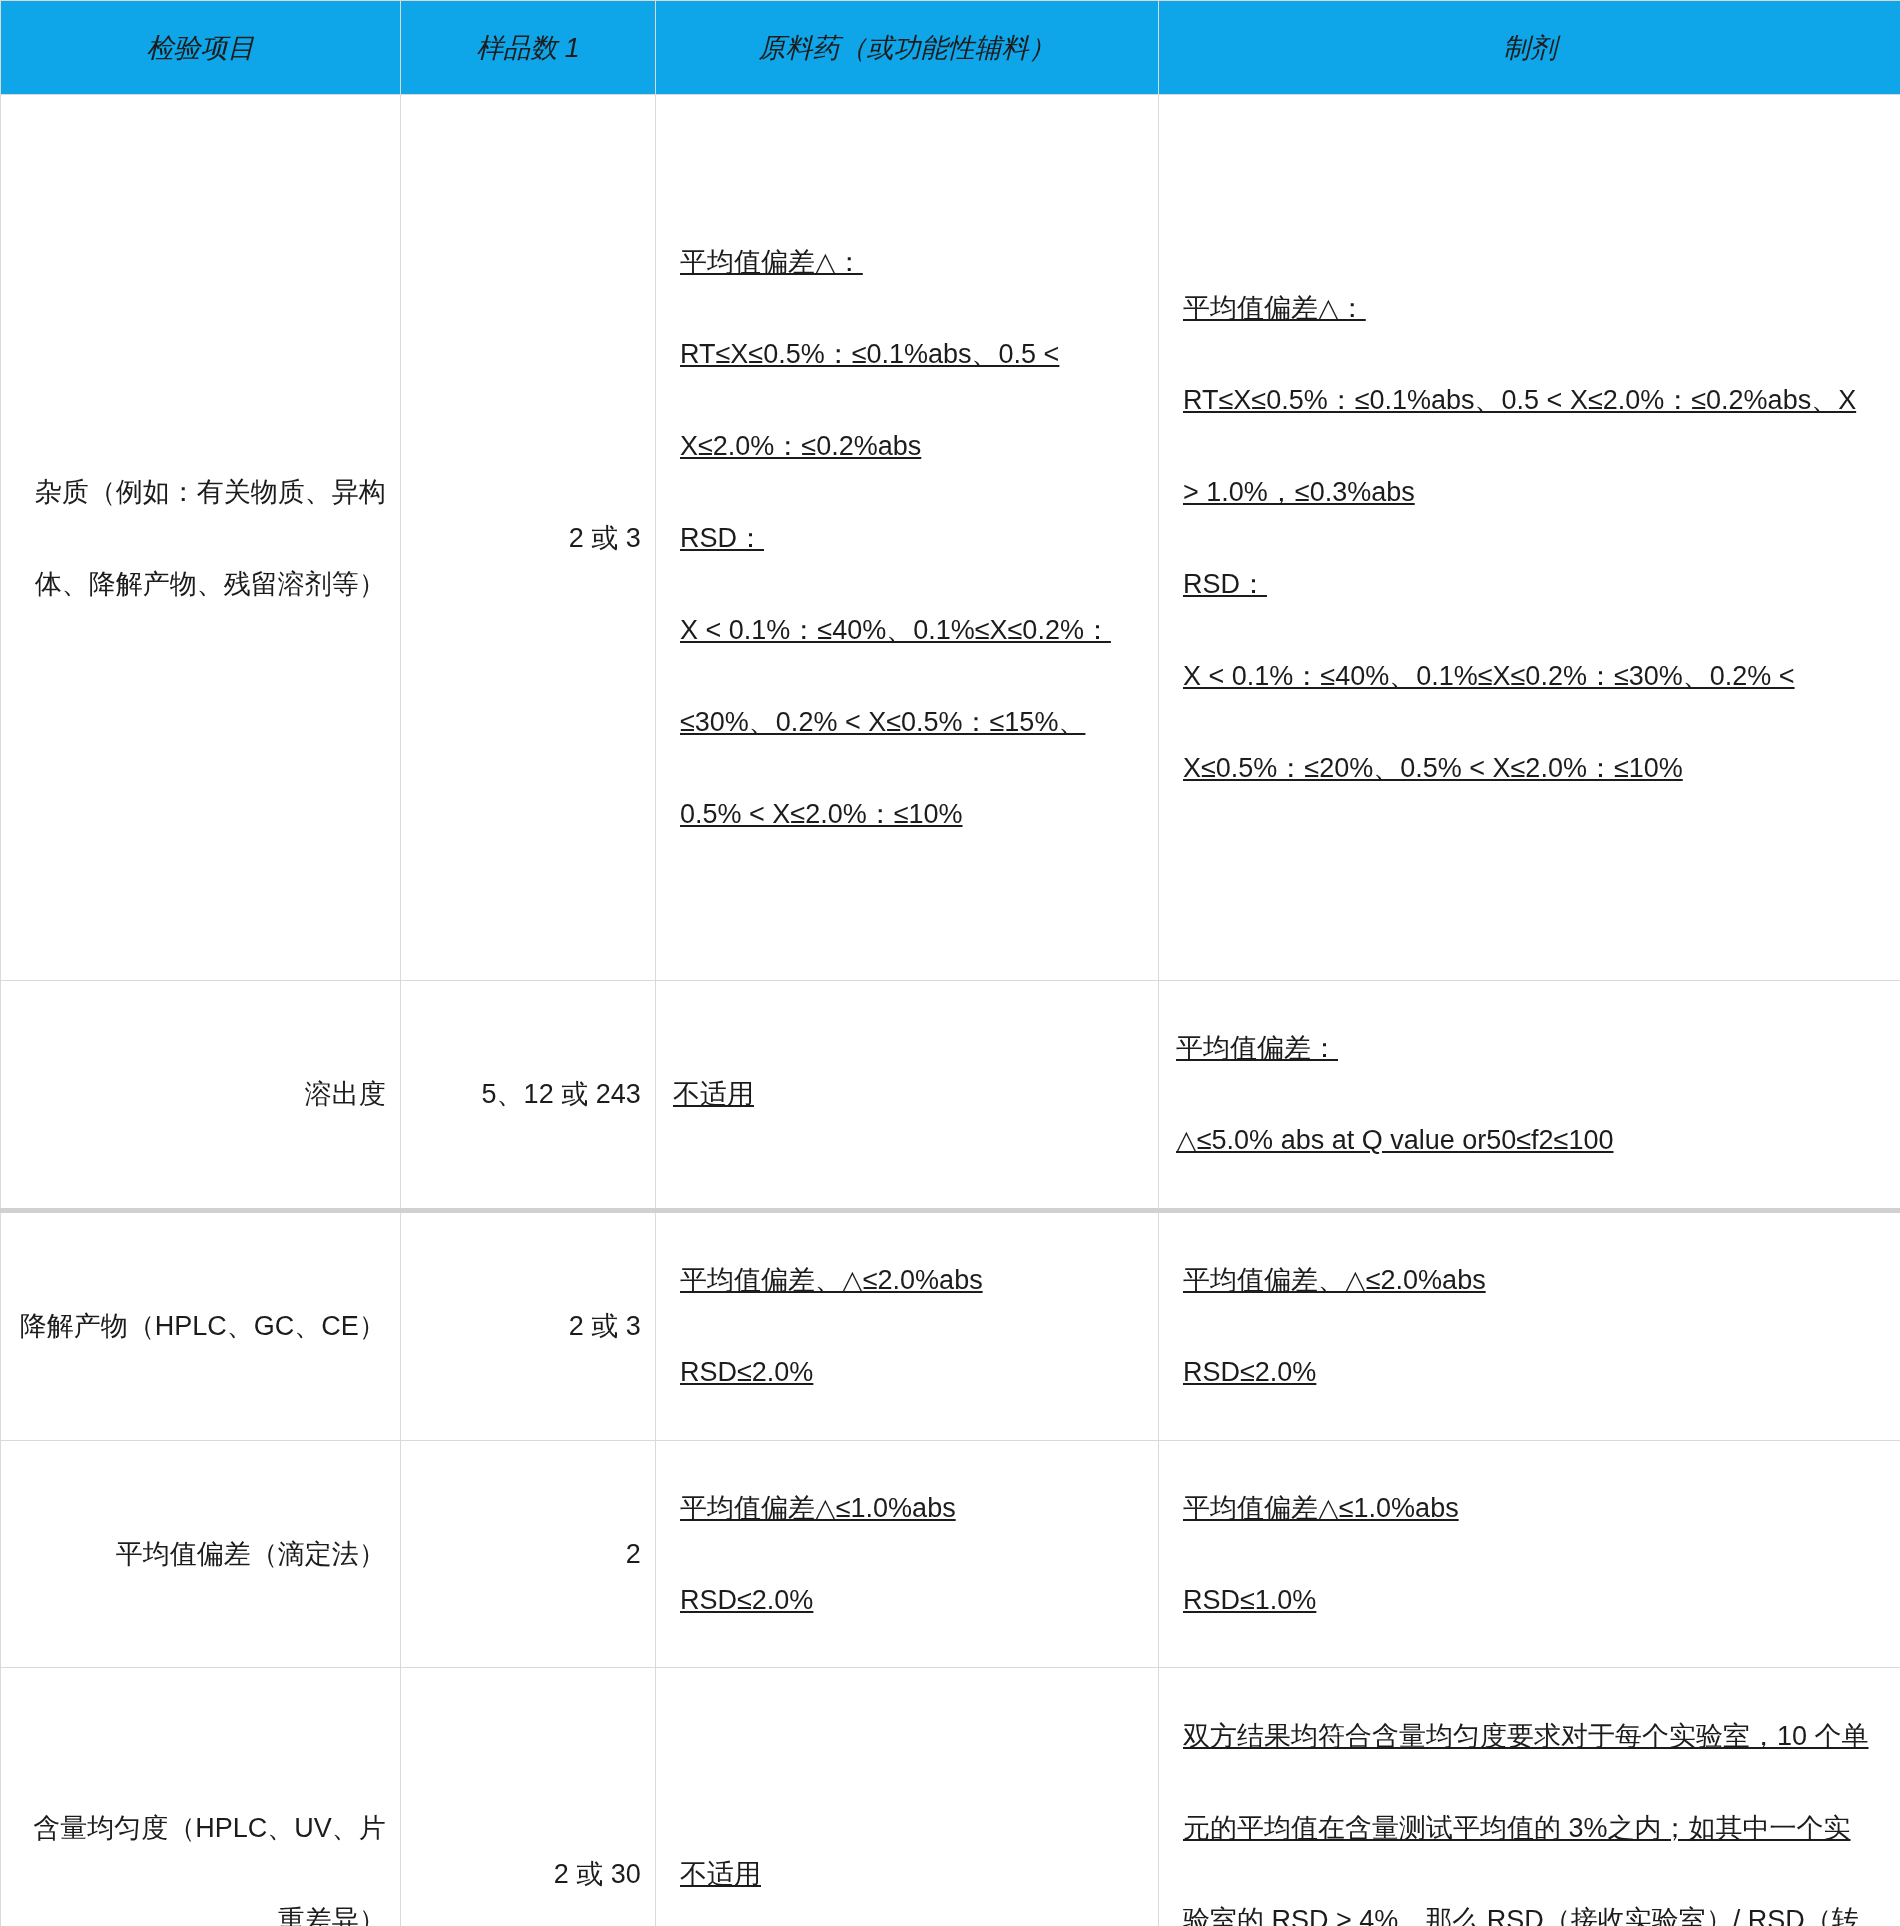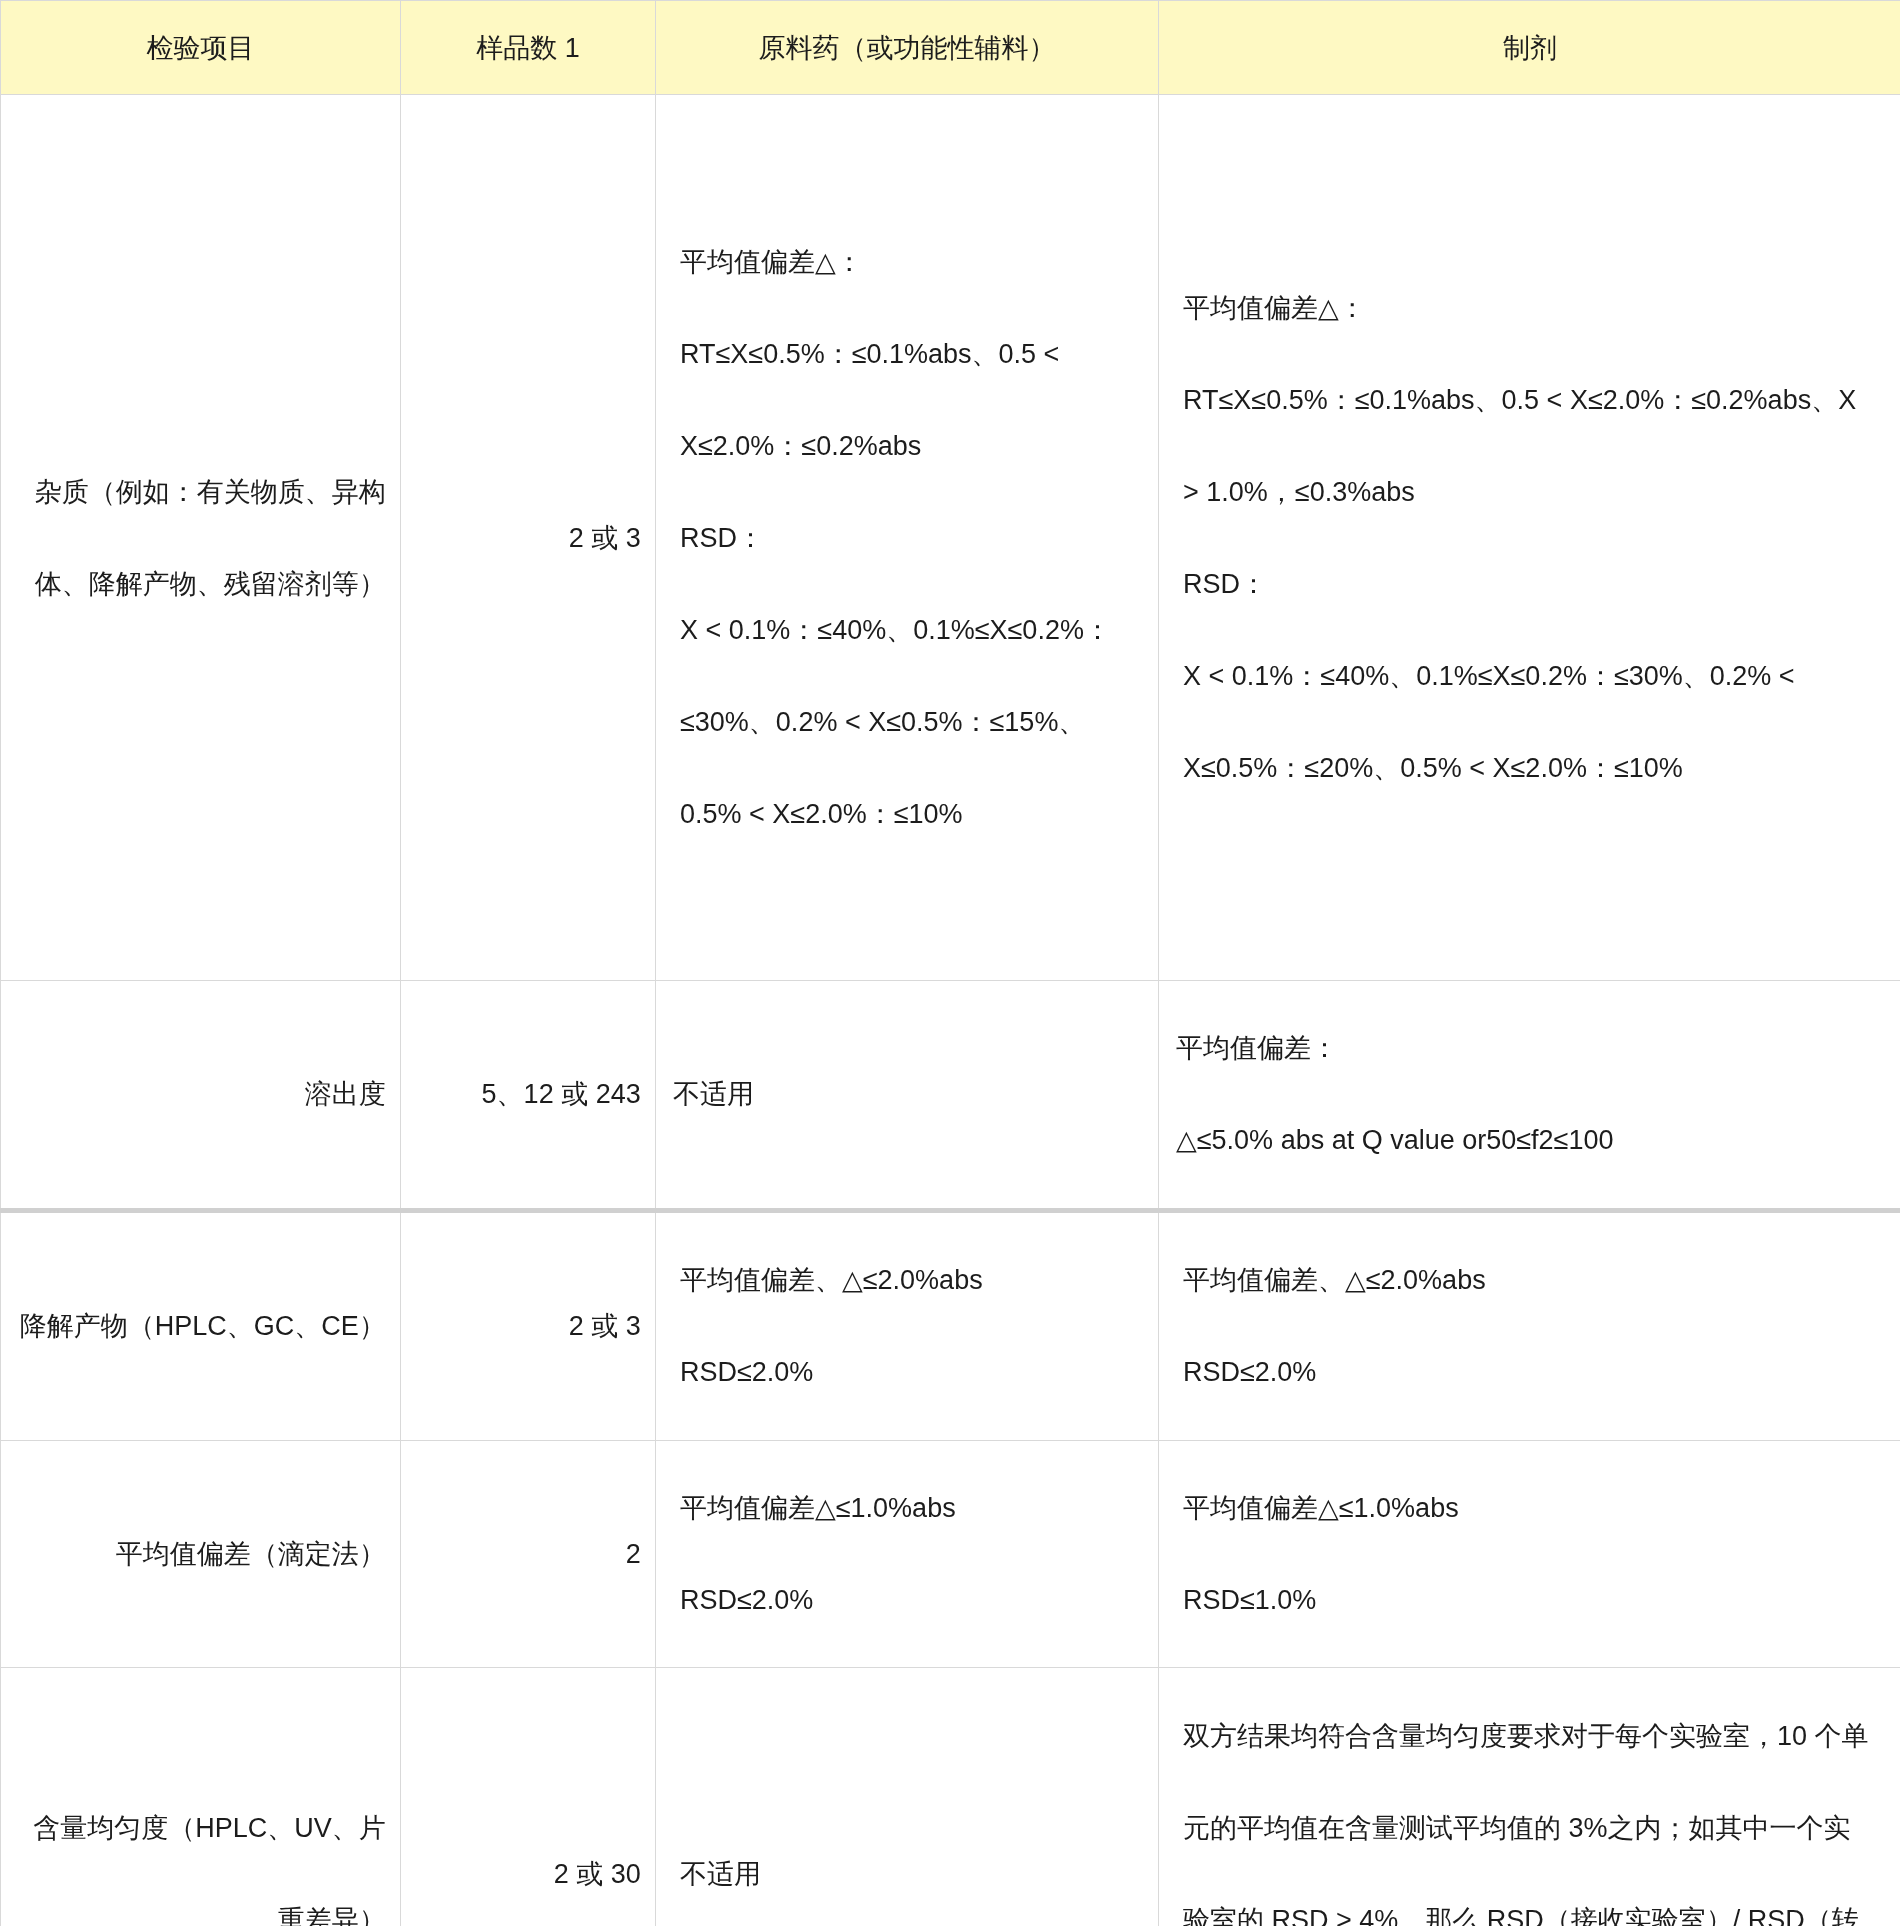--- a/index.html
+++ b/index.html
@@ -4,28 +4,28 @@
 <style>
   html,body{margin:0;padding:0;background:#ffffff;}
   body{width:1900px;height:1926px;overflow:hidden;
        font-family:"Liberation Sans","DejaVu Sans",sans-serif;color:#1c1c1c;}
   table.criteria{border-collapse:collapse;table-layout:fixed;width:1900px;
        border:1.4px solid #d2d2d2;}
   col.c1{width:400px;}
   col.c2{width:255px;}
   col.c3{width:503px;}
   col.c4{width:743px;}
-  thead tr{height:94px;background:#fef9c3;}
+  thead tr{height:94px;background:#0ea5e9;font-style:italic;}
   th{border:1.4px solid #d9d9d9;font-size:27px;font-weight:400;
      text-align:center;vertical-align:middle;padding:0 7.1px;}
   td{border:1.4px solid #d9d9d9;font-size:27px;vertical-align:middle;
      padding:21.4px 24px;word-break:break-word;}
   td .line{line-height:92px;}
   td.center{text-align:right;padding:7.1px 14.3px;}
-  td.left{text-align:left;}
+  td.left{text-align:left;text-decoration:underline;}
   
   tbody tr:nth-child(1){height:886px;}
   tbody tr:nth-child(2){height:184px;}
   tbody tr:nth-child(3){height:181px;}
   tbody tr:nth-child(4){height:189px;}
   tbody tr:nth-child(5){height:366px;}
   
   tbody tr:nth-child(2) td{border-bottom:5.7px solid #d0d0d0;padding-left:17px;}
   tbody tr:nth-child(5) td{border-bottom:5.7px solid #d0d0d0;}
 </style>

